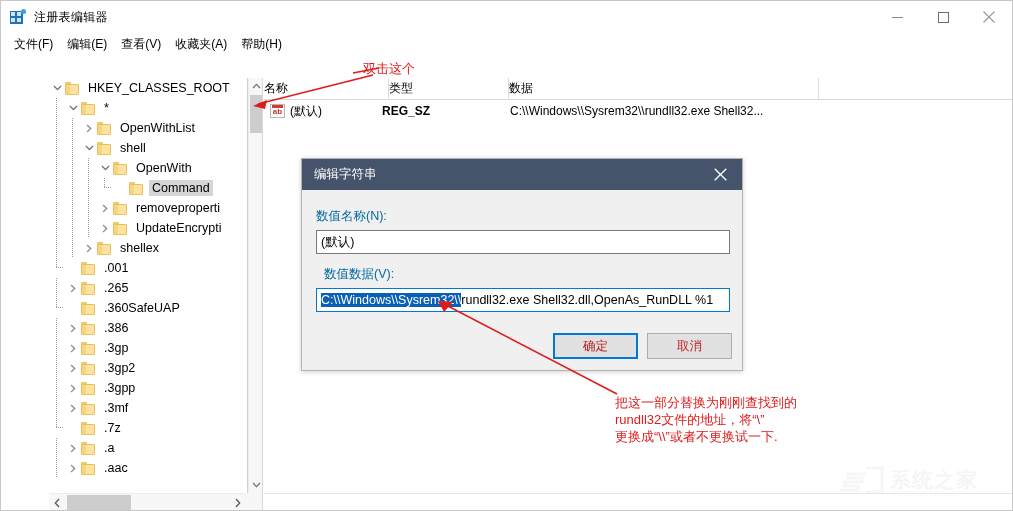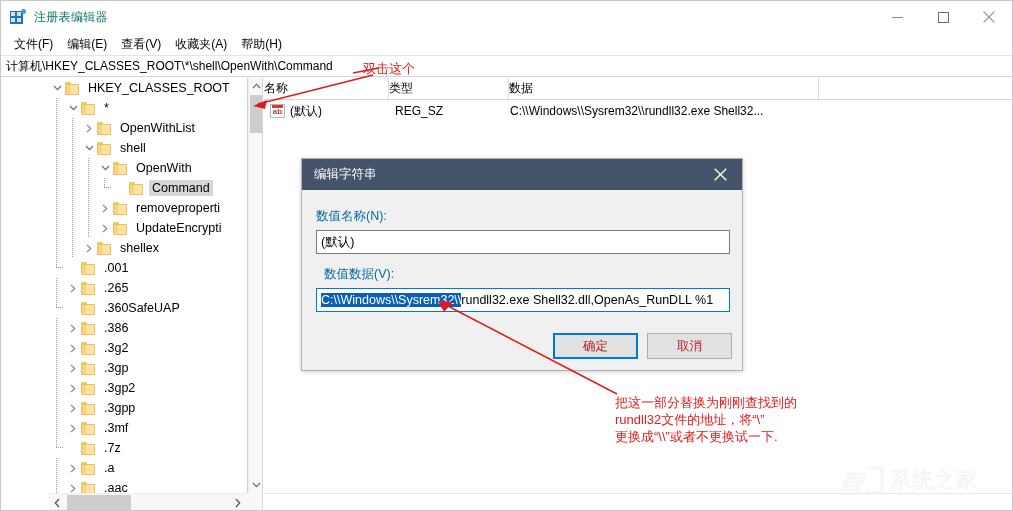--- a/index.html
+++ b/index.html
@@ -12,21 +12,21 @@
   }
   .app{position:absolute;inset:0;background:#fff;border:1px solid #c8c8c8;box-sizing:border-box;}
 
   
   .titlebar{position:absolute;left:0;top:0;width:100%;height:32px;background:#fff;display:flex;align-items:center;}
   .app-icon{width:16px;height:16px;margin-left:9px;margin-right:8px;position:relative;flex:none;}
   .app-icon .grid{position:absolute;left:0;top:2px;width:13px;height:13px;background:#1e74bb;}
   .app-icon .grid:before{content:"";position:absolute;left:1px;top:1px;width:4px;height:4px;background:#cfe4f5;
     box-shadow:6px 0 0 #cfe4f5, 0 6px 0 #cfe4f5, 6px 6px 0 #cfe4f5;}
   .app-icon .dot{position:absolute;right:0;top:0;width:5px;height:5px;border-radius:50%;background:#3a9fd8;}
-  .title-text{font-size:12px;color:#0f766e;letter-spacing:.3px;}
+  .title-text{font-size:12px;color:#000000;letter-spacing:.3px;}
   .wincontrols{position:absolute;right:0;top:0;height:32px;display:flex;}
   .wc{width:46px;height:32px;display:flex;align-items:center;justify-content:center;color:#6d6d6d;}
   .wc svg{display:block;}
 
   
   .menubar{position:absolute;left:0;top:32px;width:100%;height:22px;display:flex;align-items:center;padding-left:6px;box-sizing:border-box;}
   .menu-item{font-size:12px;color:#000;padding:2px 7px;white-space:nowrap;}
 
   
   .addressbar{position:absolute;left:0;top:54px;width:100%;height:22px;box-sizing:border-box;
@@ -141,23 +141,20 @@
   </div>
 
   <div class="menubar">
     <div class="menu-item">文件(F)</div>
     <div class="menu-item">编辑(E)</div>
     <div class="menu-item">查看(V)</div>
     <div class="menu-item">收藏夹(A)</div>
     <div class="menu-item">帮助(H)</div>
   </div>
 
-  <div class="addressbar">
-    <div class="address-text">计算机\HKEY_CLASSES_ROOT\*\shell\OpenWith\Command</div>
-  </div>
 
   <div class="panes">
 
     <div class="left-pane">
       <div class="tree-clip">
         <div class="tree" id="tree">
             <div class="node">
               <span class="chev">
                 <svg width="9" height="6" viewBox="0 0 9 6">
                   <polyline points="1,1 4.5,4.7 8,1" fill="none" stroke="#6e6e6e" stroke-width="1.25"></polyline>
@@ -317,33 +314,20 @@
               <span class="chev">
                 <svg width="6" height="9" viewBox="0 0 6 9">
                   <polyline points="1,1 4.7,4.5 1,8" fill="none" stroke="#8c8c8c" stroke-width="1.25"></polyline>
                 </svg>
               </span>
               <span class="folder">
                 <span class="tab"></span>
                 <span class="body"></span>
               </span>
               <span class="lbl">.386</span>
-            </div>
-            <div class="node">
-              <span class="dotline"></span>
-              <span class="chev">
-                <svg width="6" height="9" viewBox="0 0 6 9">
-                  <polyline points="1,1 4.7,4.5 1,8" fill="none" stroke="#8c8c8c" stroke-width="1.25"></polyline>
-                </svg>
-              </span>
-              <span class="folder">
-                <span class="tab"></span>
-                <span class="body"></span>
-              </span>
-              <span class="lbl">.3g2</span>
             </div>
             <div class="node">
               <span class="dotline"></span>
               <span class="chev">
                 <svg width="6" height="9" viewBox="0 0 6 9">
                   <polyline points="1,1 4.7,4.5 1,8" fill="none" stroke="#8c8c8c" stroke-width="1.25"></polyline>
                 </svg>
               </span>
               <span class="folder">
                 <span class="tab"></span>
@@ -466,21 +450,21 @@
       </div>
 
       <div class="rows">
         <div class="row">
           <div class="abicon">
             <div class="pg"></div>
               <div class="red"></div>
               <div class="ab">ab</div>
           </div>
           <div class="cell" style="left:26px;">(默认)</div>
-          <div class="cell" style="left:131px;">REG_SZ</div>
+          <div class="cell" style="left:118px;font-weight:bold;">REG_SZ</div>
           <div class="cell" style="left:246px;">C:\\Windows\\Sysrem32\\rundll32.exe Shell32...</div>
         </div>
       </div>
 
       <div class="bottom-strip"></div>
     </div>
 
   </div>
 
   <div class="dialog">

